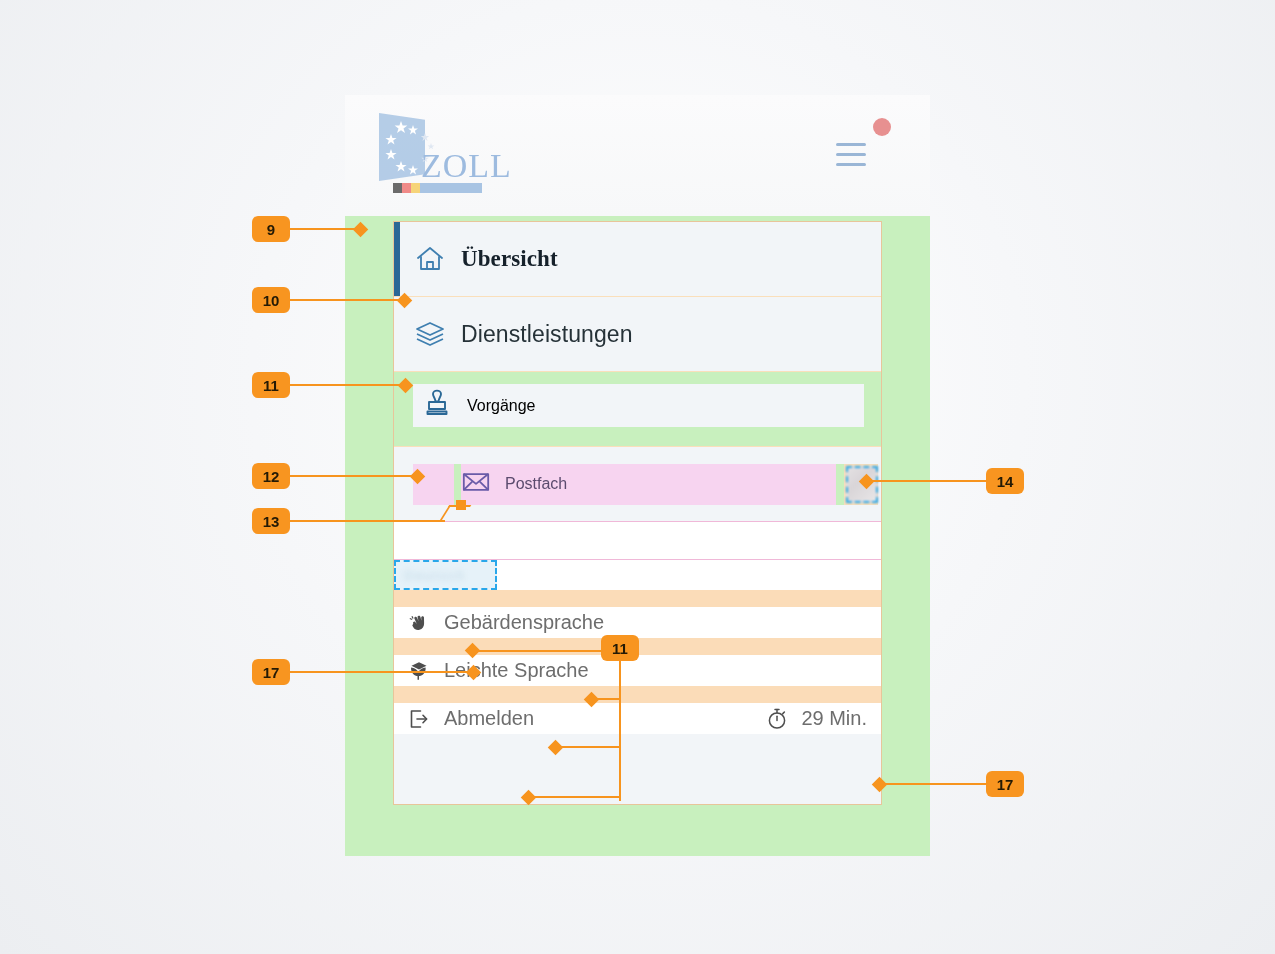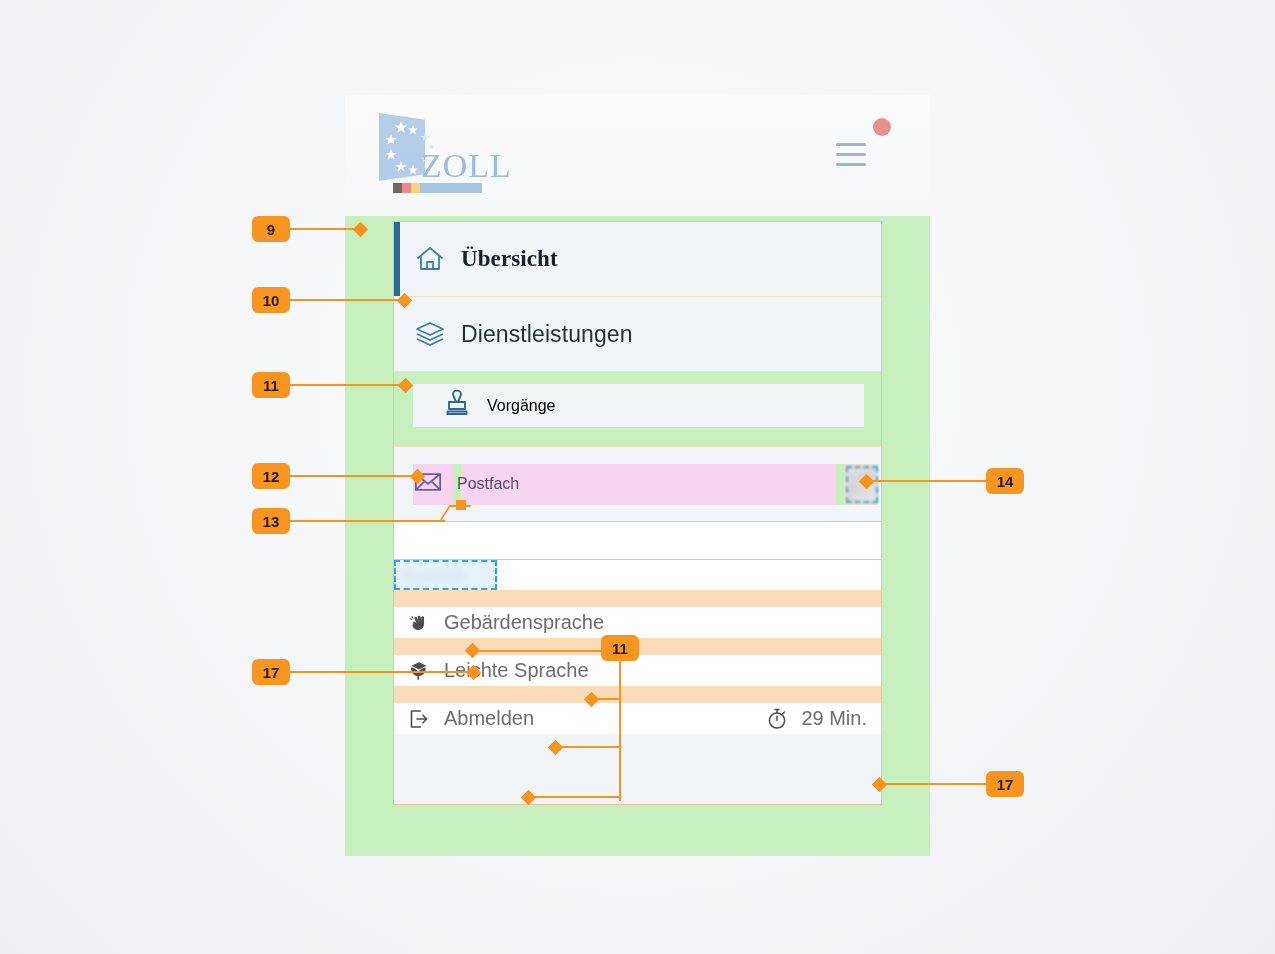--- a/index.html
+++ b/index.html
@@ -108,37 +108,37 @@
   
   #row-vorgaenge {
     background: #c8f0be;
     border-bottom: 1px solid #fadfbb;
     height: 75px; position: relative;
   }
   #vorgaenge-chip {
     position: absolute; left: 19px; top: 12px;
     width: 451px; height: 43px;
     background: #f2f5f8;
-    display: flex; align-items: center; padding-left: 20px;
+    display: flex; align-items: center;
   }
   #vorgaenge-chip .ic { margin-left: 8px; margin-right: 14px; }
 
   
   #row-postfach { position: relative; height: 75px; background: #f2f5f8;
                   border-bottom: 1px solid #f0b8d8; }
   .pink-box { position: absolute; background: #f7d4f0; }
   #pf-icon-box { left: 19px; top: 17px; width: 41px; height: 41px; }
   #pf-text-box { left: 67px; top: 17px; width: 375px; height: 41px; }
   .green-gap { position: absolute; background: #c8f0be; }
   #pf-gap1 { left: 60px; top: 17px; width: 7px; height: 41px; }
   #pf-gap2 { left: 442px; top: 17px; width: 8px; height: 41px; }
   #pf-tan { position: absolute; left: 450px; top: 17px; width: 34px; height: 41px;
             background: #fadfbb; }
   #pf-content { position: absolute; left: 0; top: 0; width: 100%; height: 100%;
-                display: flex; align-items: center; }
+                display: flex; align-items: center; padding-left: 48px; }
   #pf-content .ic { margin-left: 19px; margin-right: 14px; }
   #pf-content .lbl { color: #5b4b6e; }
 
   #redact-14 {
     position: absolute; left: 452px; top: 19px; width: 32px; height: 37px;
     border: 2px dashed #29a7ea;
     background: linear-gradient(135deg,#e3e0e2,#d9d5d8 40%,#e8e6e7);
     filter: blur(1px);
   }
 

